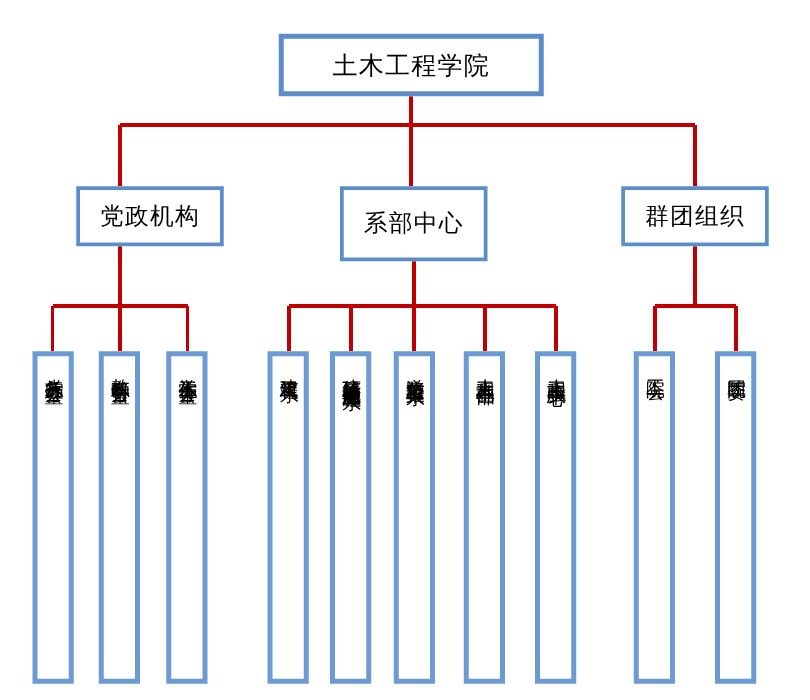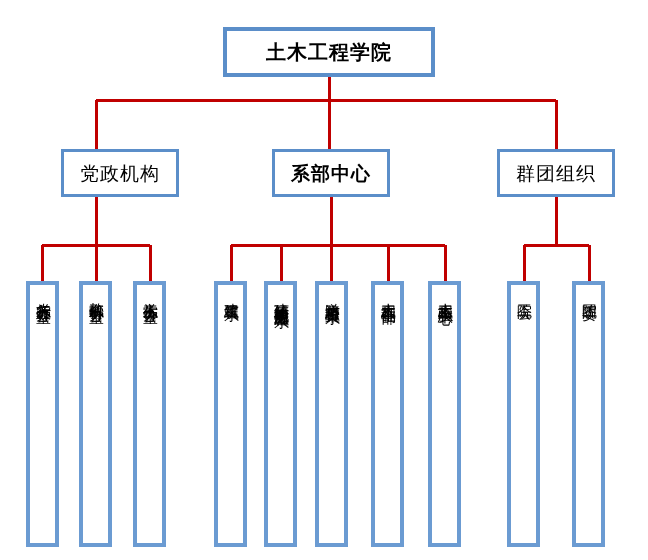--- a/index.html
+++ b/index.html
@@ -42,21 +42,20 @@
     border: 3px solid #6b9bd2;
     z-index: 2;
     display: flex;
     align-items: center;
     justify-content: center;
   }
 
   .node-root {
     border-width: 4px;
     border-color: #5b8ec9;
-    font-weight: bold;
   }
 
   .node-branch {
     border-width: 3px;
     border-color: #5b8ec9;
   }
 
   .node-leaf {
     border-width: 4px;
     border-color: #6b9bd2;
@@ -122,21 +121,21 @@
   </svg>
 
   <div class="node node-root" style="left:223px; top:27px; width:212px; height:50px;">
     <span class="label-h label-root">土木工程学院</span>
   </div>
 
   <div class="node node-branch" style="left:37px; top:149px; width:118px; height:48px;margin-left:24px;">
     <span class="label-h">党政机构</span>
   </div>
 
-  <div class="node node-branch" style="left:272px; top:149px; width:118px; height:48px;font-weight:bold;">
+  <div class="node node-branch" style="left:272px; top:149px; width:118px; height:60px;">
     <span class="label-h">系部中心</span>
   </div>
 
   <div class="node node-branch" style="left:497px; top:149px; width:118px; height:48px;">
     <span class="label-h">群团组织</span>
   </div>
 
   <div class="node node-leaf" style="left:26px; top:281px; width:33px; height:266px;">
     <span class="label-v">党务行政办公室</span>
   </div>

